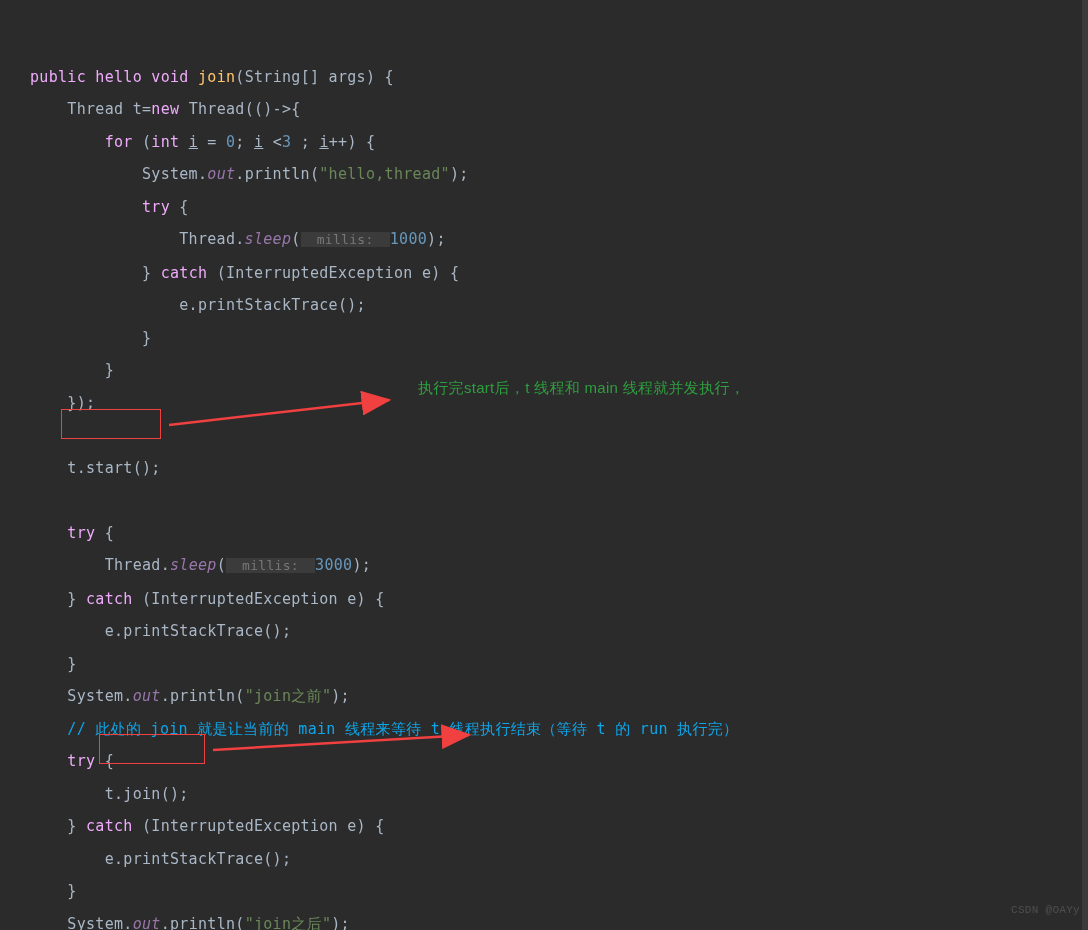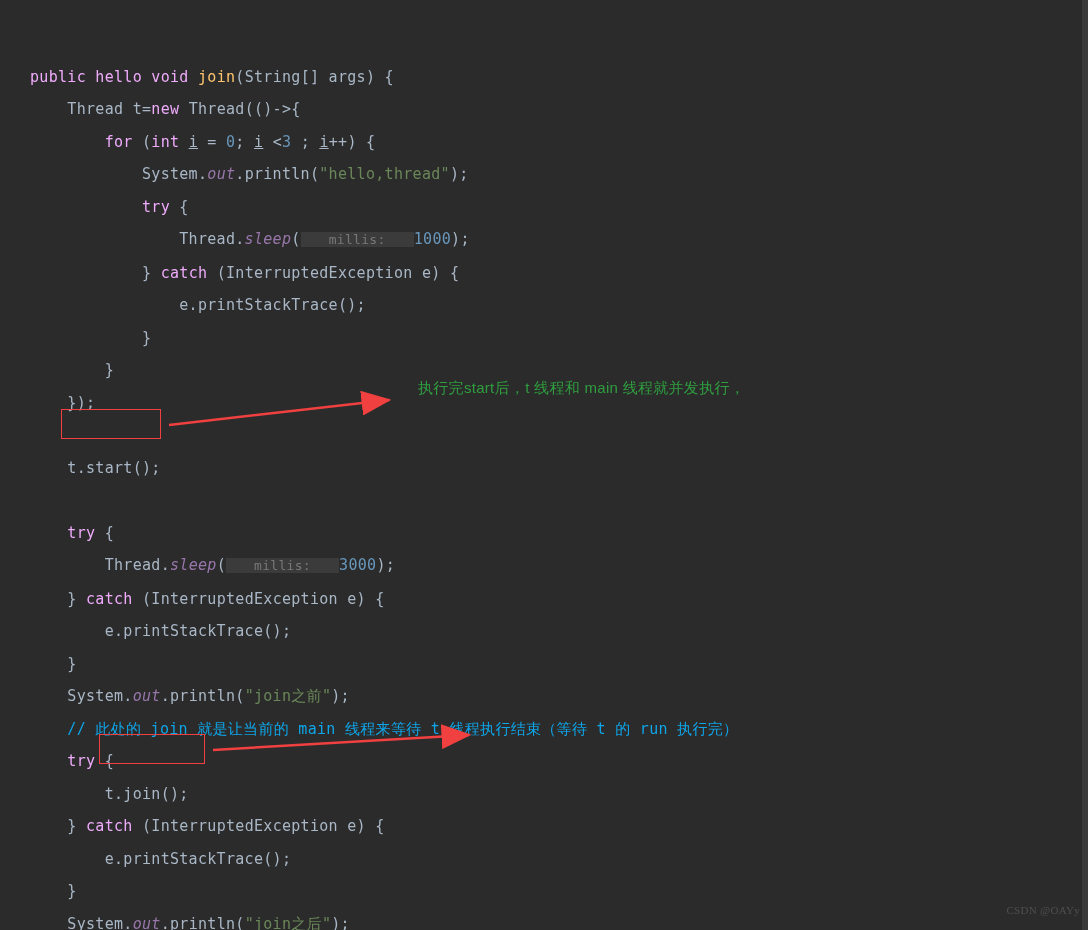--- a/index.html
+++ b/index.html
@@ -25,21 +25,21 @@
   .fn { color: #ffc66d; }
   .str { color: #6a8759; }
   .num { color: #6897bb; }
   .field { color: #9876aa; font-style: italic; }
   .comment { color: #0ea5e9; }
   .under { text-decoration: underline; text-decoration-color: #a9b7c6; }
   .hint {
     background: #3b3b3b;
     color: #787878;
     border-radius: 0;
-    padding: 0 20px;
+    padding: 0 8px;
     font-style: normal;
     font-size: 13px;
   }
 
   .box {
     position: absolute;
     border: 1px solid #f04040;
   }
 
   .annotation {
@@ -57,21 +57,21 @@
     overflow: visible;
     pointer-events: none;
   }
 
   .watermark {
     position: absolute;
     bottom: 4px;
     right: 8px;
     color: #666;
     font-size: 11px;
-    font-family: Liberation Serif, serif;
+    font-family: Liberation Mono, monospace;
     opacity: .6;
   }
 
   .rborder {
     position: absolute;
     right: 0;
     top: 0;
     height: 930px;
     width: 6px;
     background: #3a3a3a;

